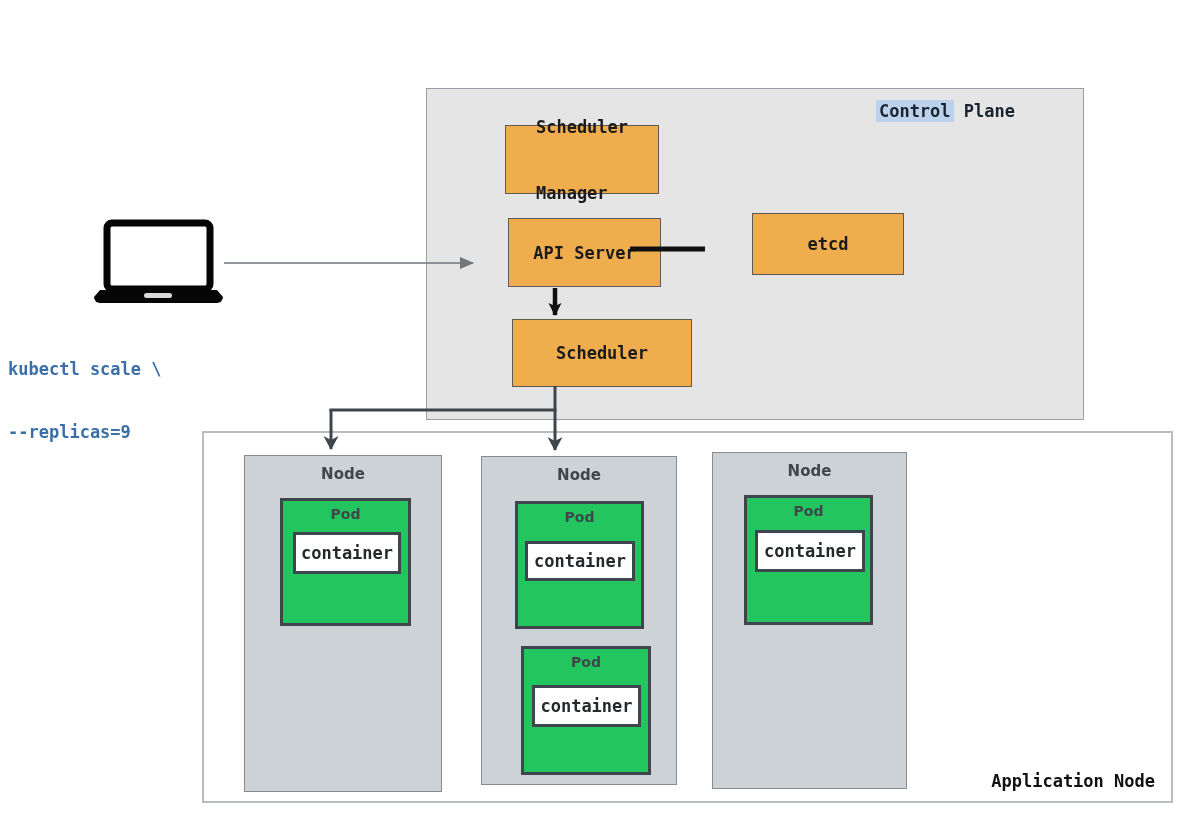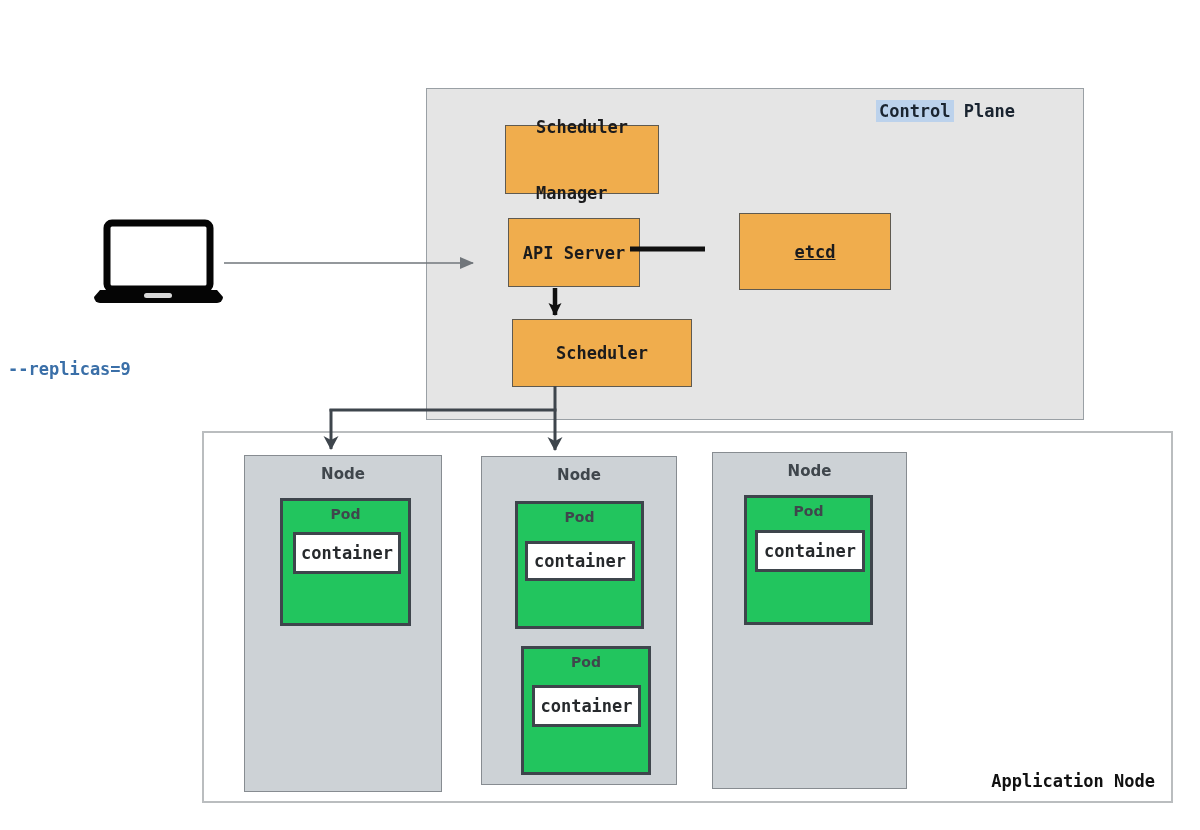--- a/index.html
+++ b/index.html
@@ -38,22 +38,22 @@
     background: #F0AD4D;
     border: 1.6px solid #5f5a50;
     display: flex;
     align-items: center;
     justify-content: center;
     font: bold 17px "DejaVu Sans Mono", monospace;
     color: #1b1b1d;
     white-space: pre;
   }
   .obox.cm    { left: 78px;  top: 36px;  width: 154px; height: 69px; }
-  .obox.api   { left: 81px;  top: 129px; width: 132px; height: 69px; text-align: center; }
-  .obox.etcd  { left: 312px; top: 124px; width: 152px; height: 77px; text-decoration: underline; }
+  .obox.api   { left: 81px;  top: 129px; width: 153px; height: 69px; text-align: center; }
+  .obox.etcd  { left: 325px; top: 124px; width: 152px; height: 62px; }
   .obox.sched { left: 85px;  top: 230px; width: 180px; height: 68px; }
   .obox .two-line { text-align: left; line-height: 22px; }
 
   
   .laptop { position: absolute; left: 86px; top: 214px; }
   .command {
     position: absolute;
     left: 8px; top: 317px;
     font: bold 17px "DejaVu Sans Mono", monospace;
     color: #3A6FA8;
@@ -202,20 +202,21 @@
     <div class="ap-title">Application Node</div>
   </div>
 
   <svg class="laptop" width="145" height="95" viewBox="0 0 145 95">
     <rect x="21" y="9" width="103" height="66" rx="5" fill="#ffffff" stroke="#050505" stroke-width="7"></rect>
     <path d="M14,76 H131 L137,83 a6,6 0 0 1 -6,6 H14 a6,6 0 0 1 -6,-6 Z" fill="#050505"></path>
     <rect x="58" y="79" width="28" height="5" rx="2.5" fill="#d9d9d9"></rect>
   </svg>
 
   <div class="command">
+    <div>kubectl scale \</div>
     <div>--replicas=9</div>
   </div>
 
   <svg class="overlay" width="1200" height="830" viewBox="0 0 1200 830">
     <defs>
       <marker id="mGray" markerUnits="userSpaceOnUse" markerWidth="15" markerHeight="13" refX="13" refY="6" orient="auto">
         <path d="M0,0 L14,6 L0,12 Z" fill="#71767B"></path>
       </marker>
       <marker id="mBlack" markerUnits="userSpaceOnUse" markerWidth="15" markerHeight="14" refX="12" refY="6.5" orient="auto">
         <path d="M0,0 L13,6.5 L0,13 L3,6.5 Z" fill="#101010"></path>

